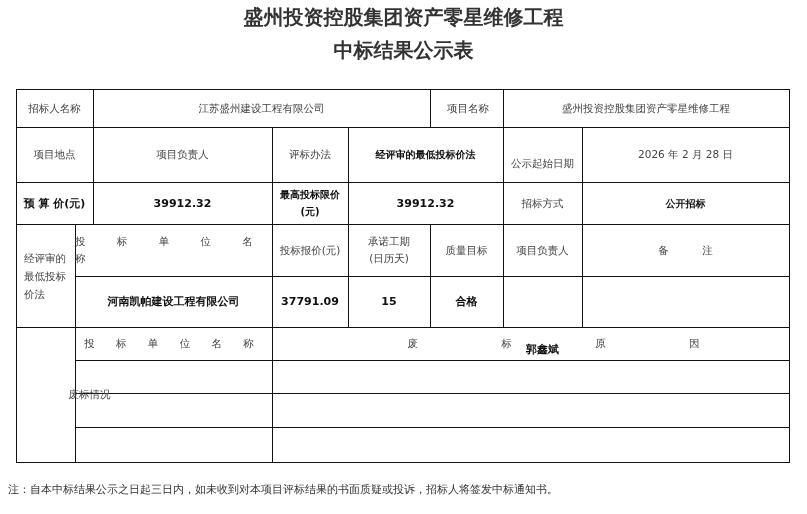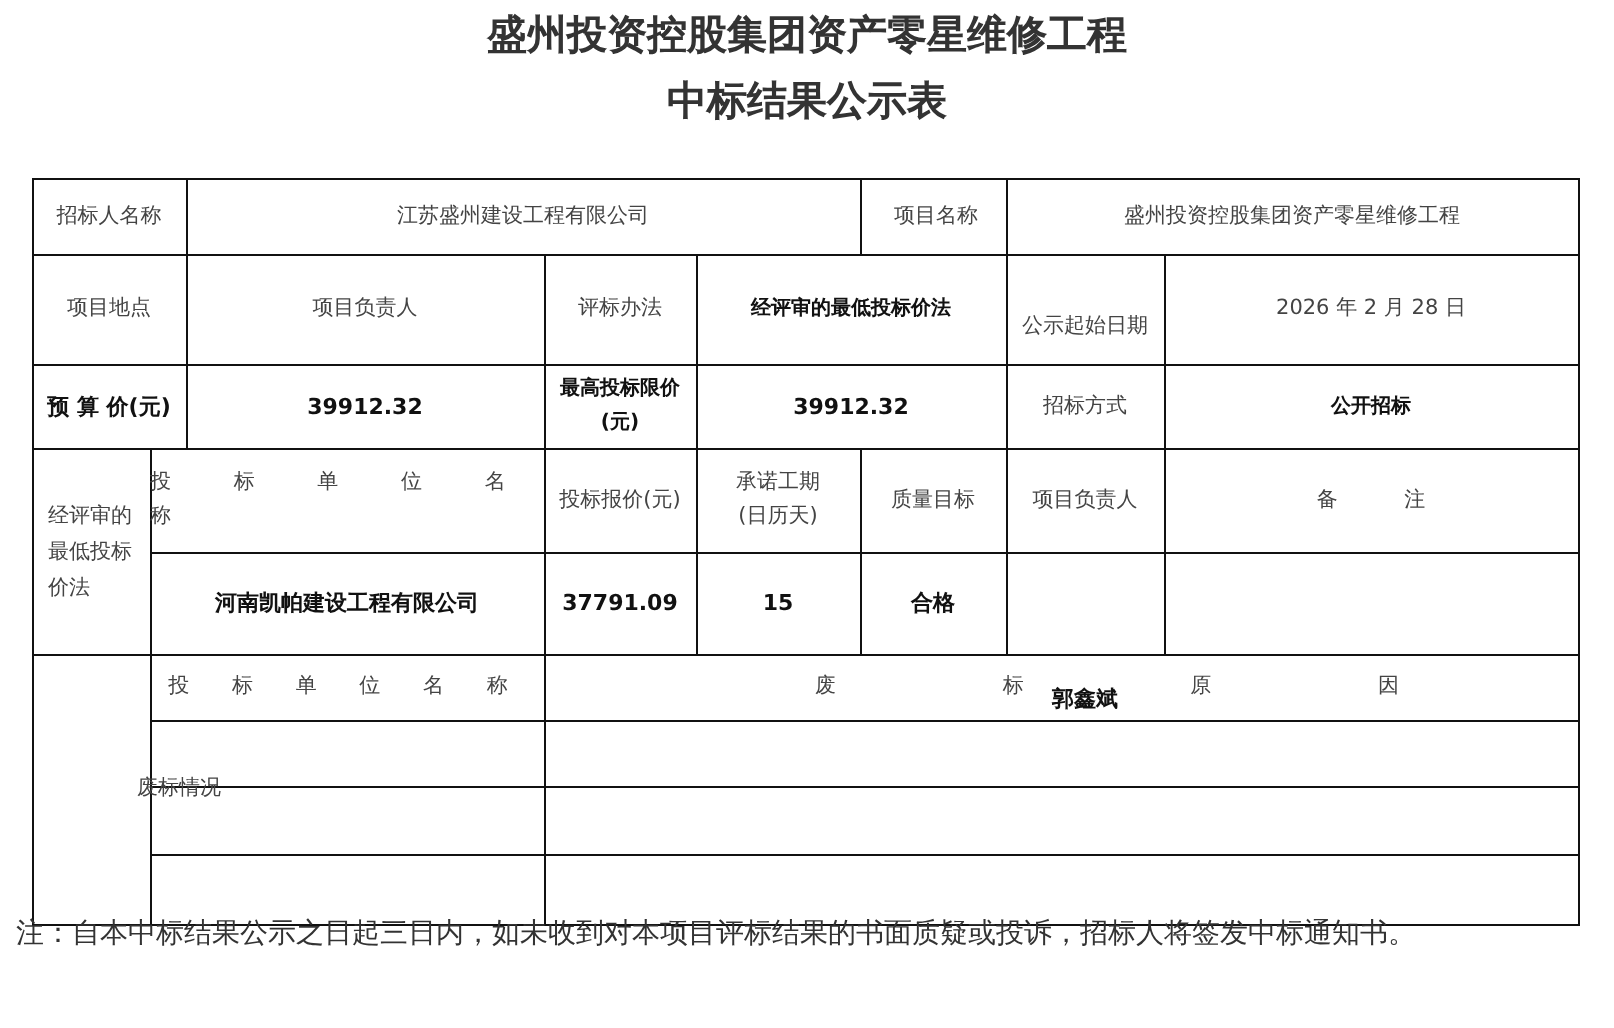--- a/index.html
+++ b/index.html
@@ -8,21 +8,21 @@
   .title { position:absolute; left:0; width:807px; text-align:center;
            font-family:"DejaVu Serif","Liberation Serif",serif; font-weight:bold;
            font-size:20px; color:#333; letter-spacing:0px; }
   .t1 { top:4px; }
   .t2 { top:37px; }
   .cell { position:absolute; box-sizing:border-box; display:flex; align-items:center;
           justify-content:center; text-align:left; font-size:10.5px; color:#444;
           line-height:17px; }
   .b { font-weight:bold; color:#111; font-size:11px; }
   .line { position:absolute; background:#111; }
-  .note { position:absolute; left:8px; top:458px; font-size:14px; color:#333; }
+  .note { position:absolute; left:8px; top:482px; font-size:11px; color:#333; }
   .spaced { letter-spacing:14px; }
   .spaced2 { letter-spacing:9px; }
 </style>
 </head>
 <body>
 
 <div class="title t1">盛州投资控股集团资产零星维修工程</div>
 <div class="title t2">中标结果公示表</div>
 
 <div>

